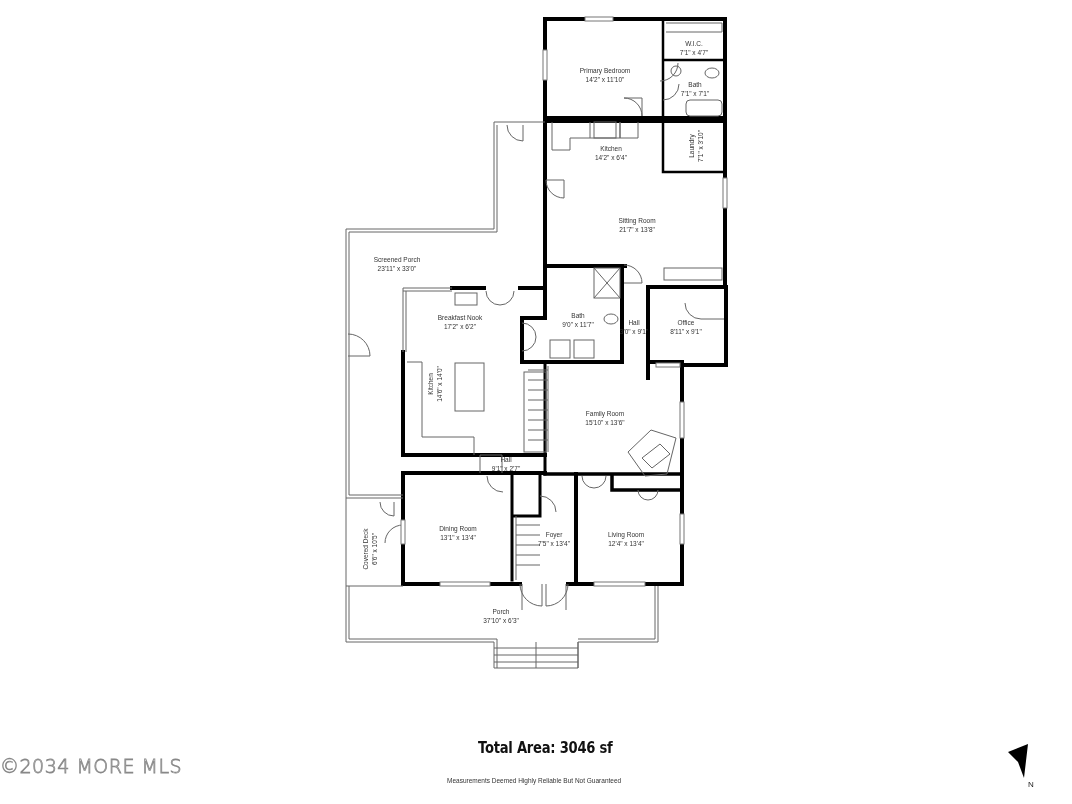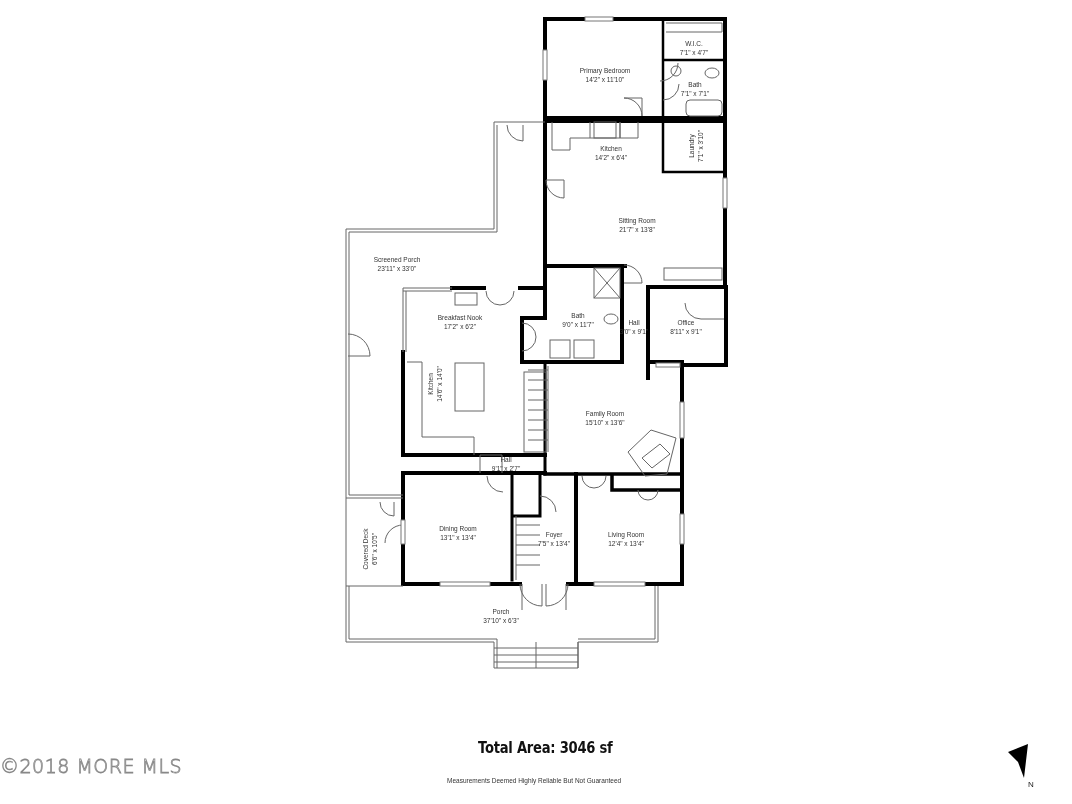--- a/index.html
+++ b/index.html
@@ -178,17 +178,17 @@
   <span>Covered Deck</span>
   <span class="dim">6'6" x 10'5"</span>
 </div>
 <div class="room-label" style="left:501px;top:607px;">
   <span>Porch</span>
   <span class="dim">37'10" x 6'3"</span>
 </div>
 
 <div id="total-area">Total Area:  3046 sf</div>
 <div id="disclaimer">Measurements Deemed Highly Reliable But Not Guaranteed</div>
-<div id="copyright">©2018 MORE MLS</div>
+<div id="copyright">©2034 MORE MLS</div>
 <svg id="north" viewBox="0 0 30 48">
   <path d="M2 10 L22 2 L18 36 L12 20 Z" fill="#000"></path>
 </svg>
 <div id="north-label">N</div>
 
 </body></html>

